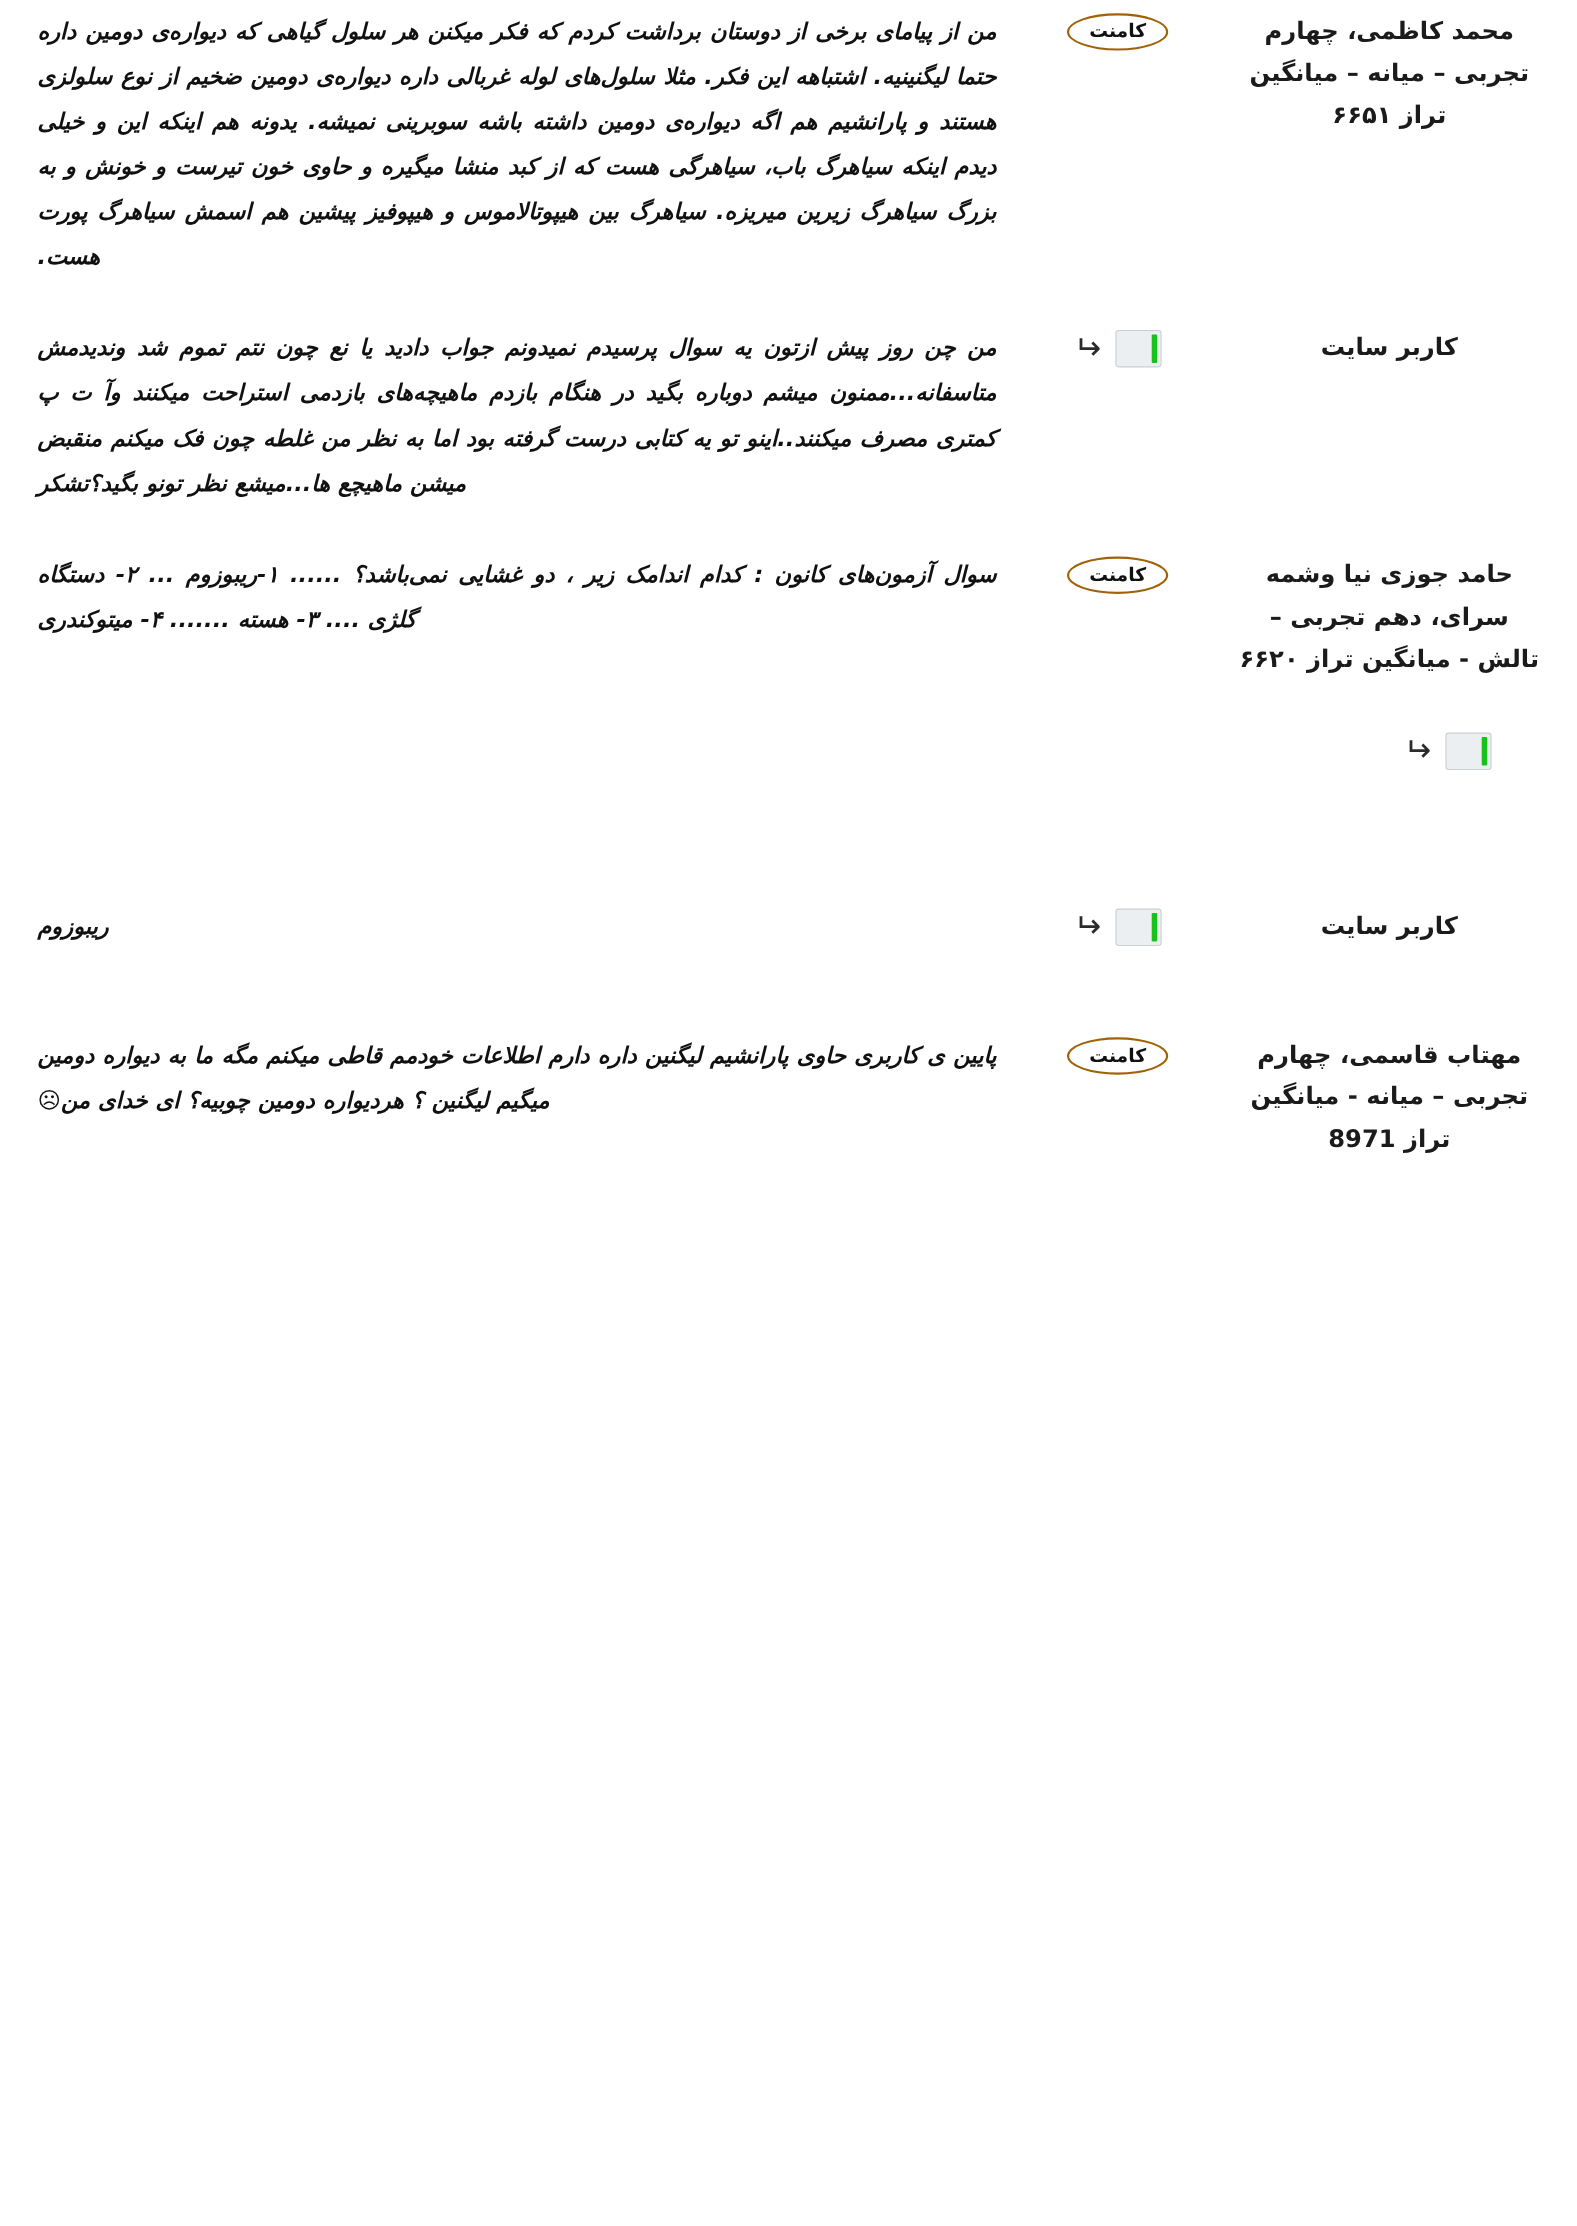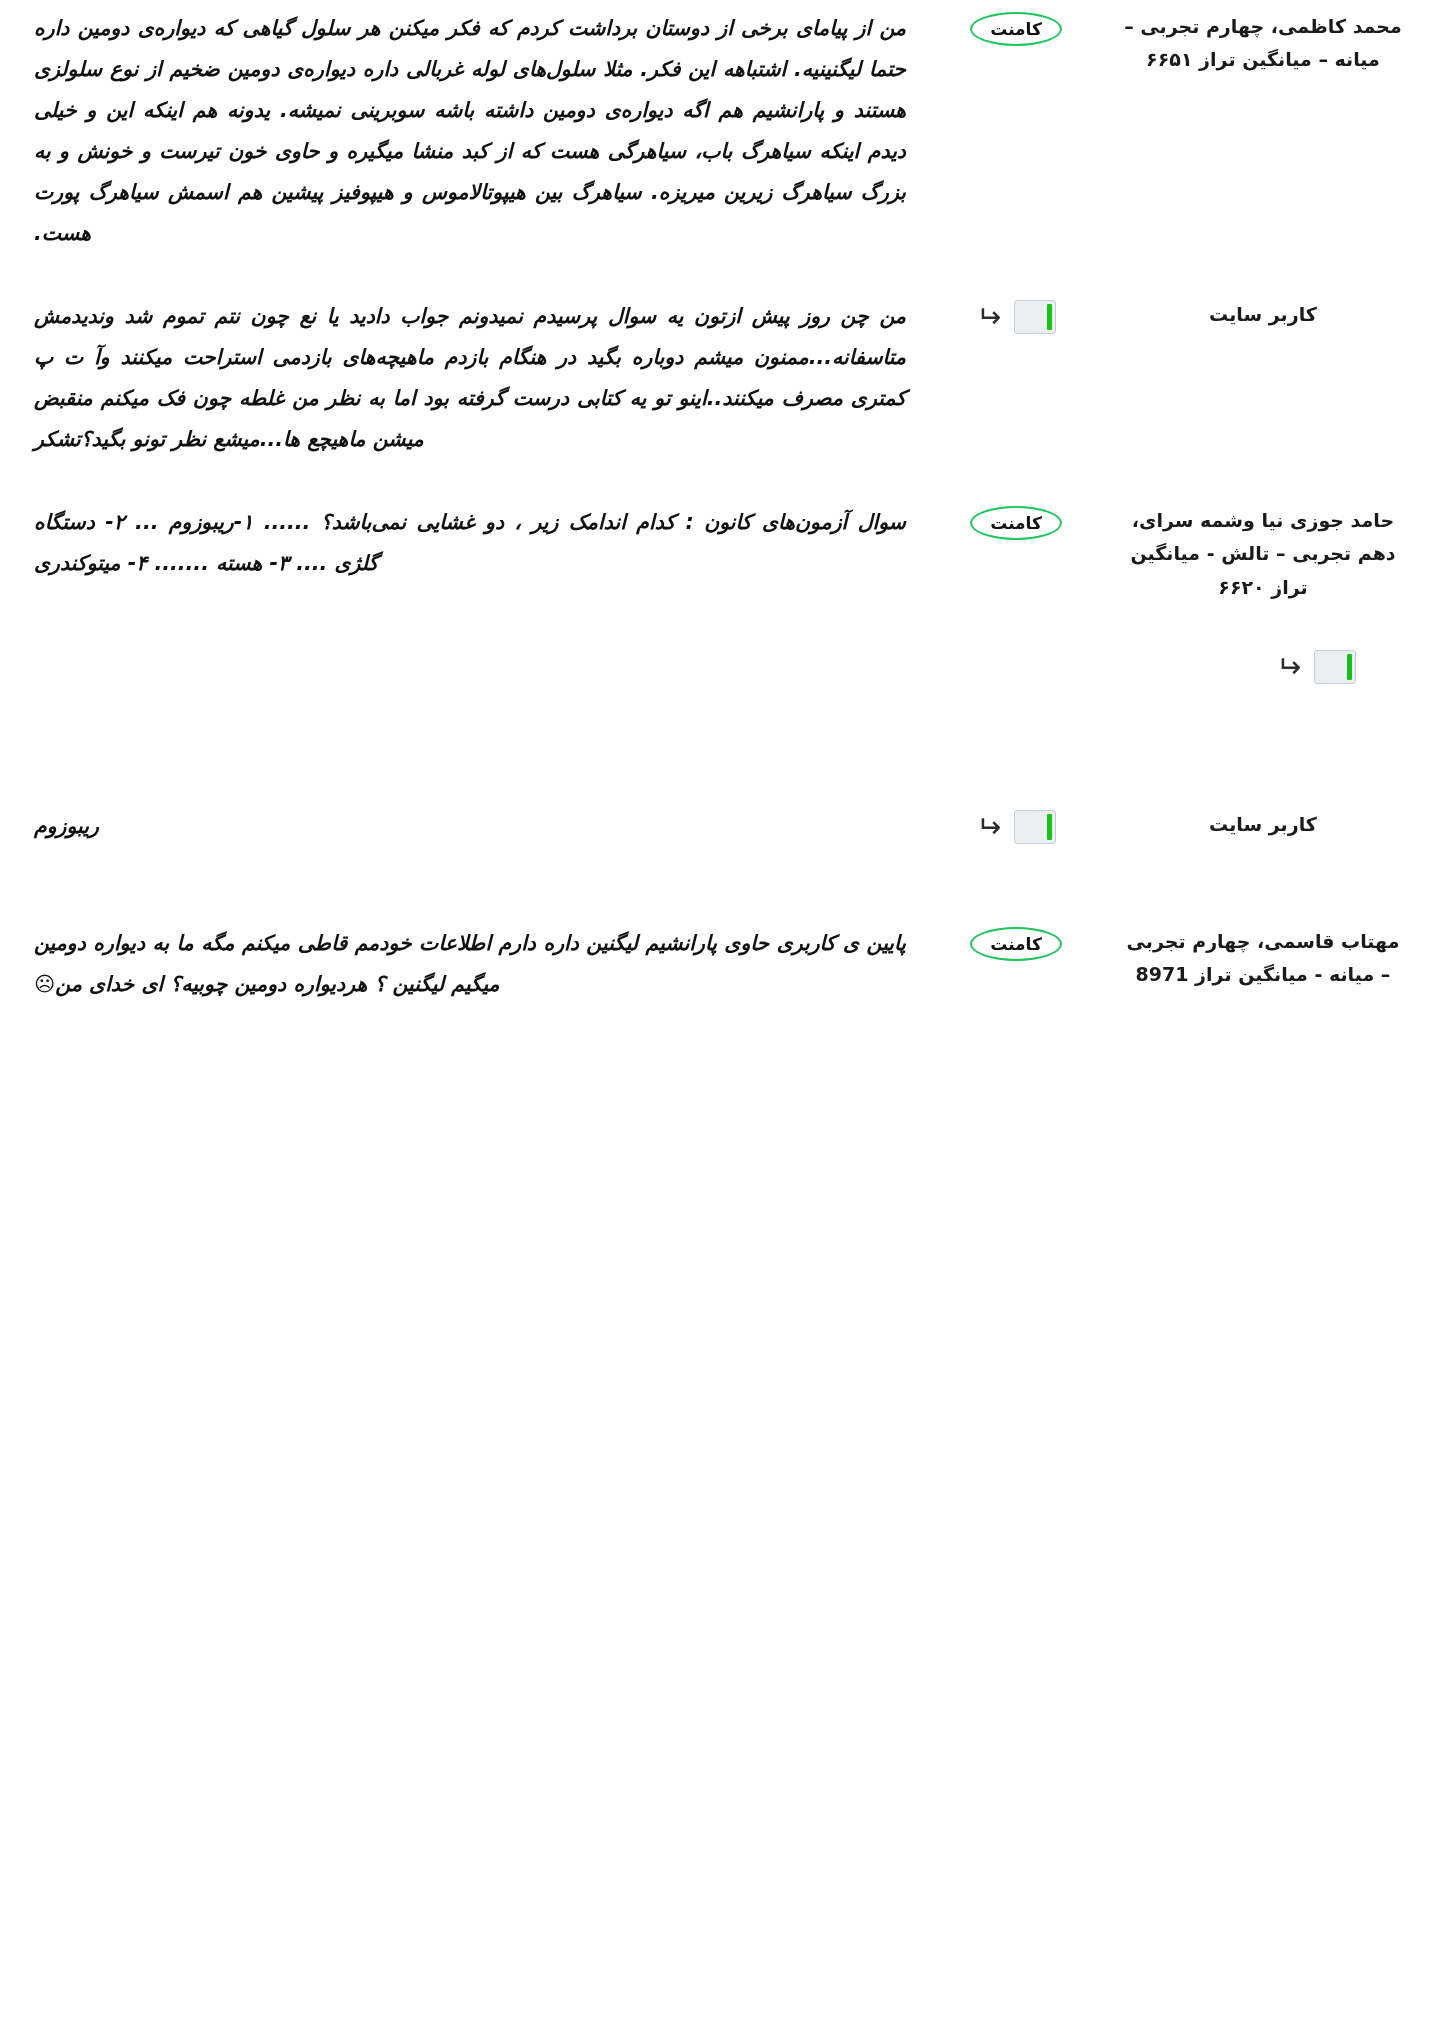--- a/index.html
+++ b/index.html
@@ -32,21 +32,21 @@
     box-sizing: border-box;
     margin-bottom: 6px;
   }
   
   .meta-col {
     width: 300px;
     flex: 0 0 300px;
     box-sizing: border-box;
     padding: 10px 14px 10px 8px;
     text-align: center;
-    font-size: 19px;
+    font-size: 22px;
     line-height: 1.75;
     font-weight: bold;
     color: #1b1b1b;
   }
   .meta-name {
     display: block;
   }
   
   .badge-col {
     width: 200px;
@@ -60,21 +60,21 @@
     gap: 14px;
     min-height: 40px;
   }
   .comment-badge {
     display: inline-flex;
     align-items: center;
     justify-content: center;
     min-width: 92px;
     height: 34px;
     padding: 0 14px;
-    border: 2px solid #22c55e;
+    border: 2px solid #a16207;
     border-radius: 50% / 50%;
     color: #111;
     font-size: 17px;
     font-weight: bold;
     background: #fff;
     box-sizing: border-box;
   }
   .reply-group {
     display: inline-flex;
     align-items: center;

